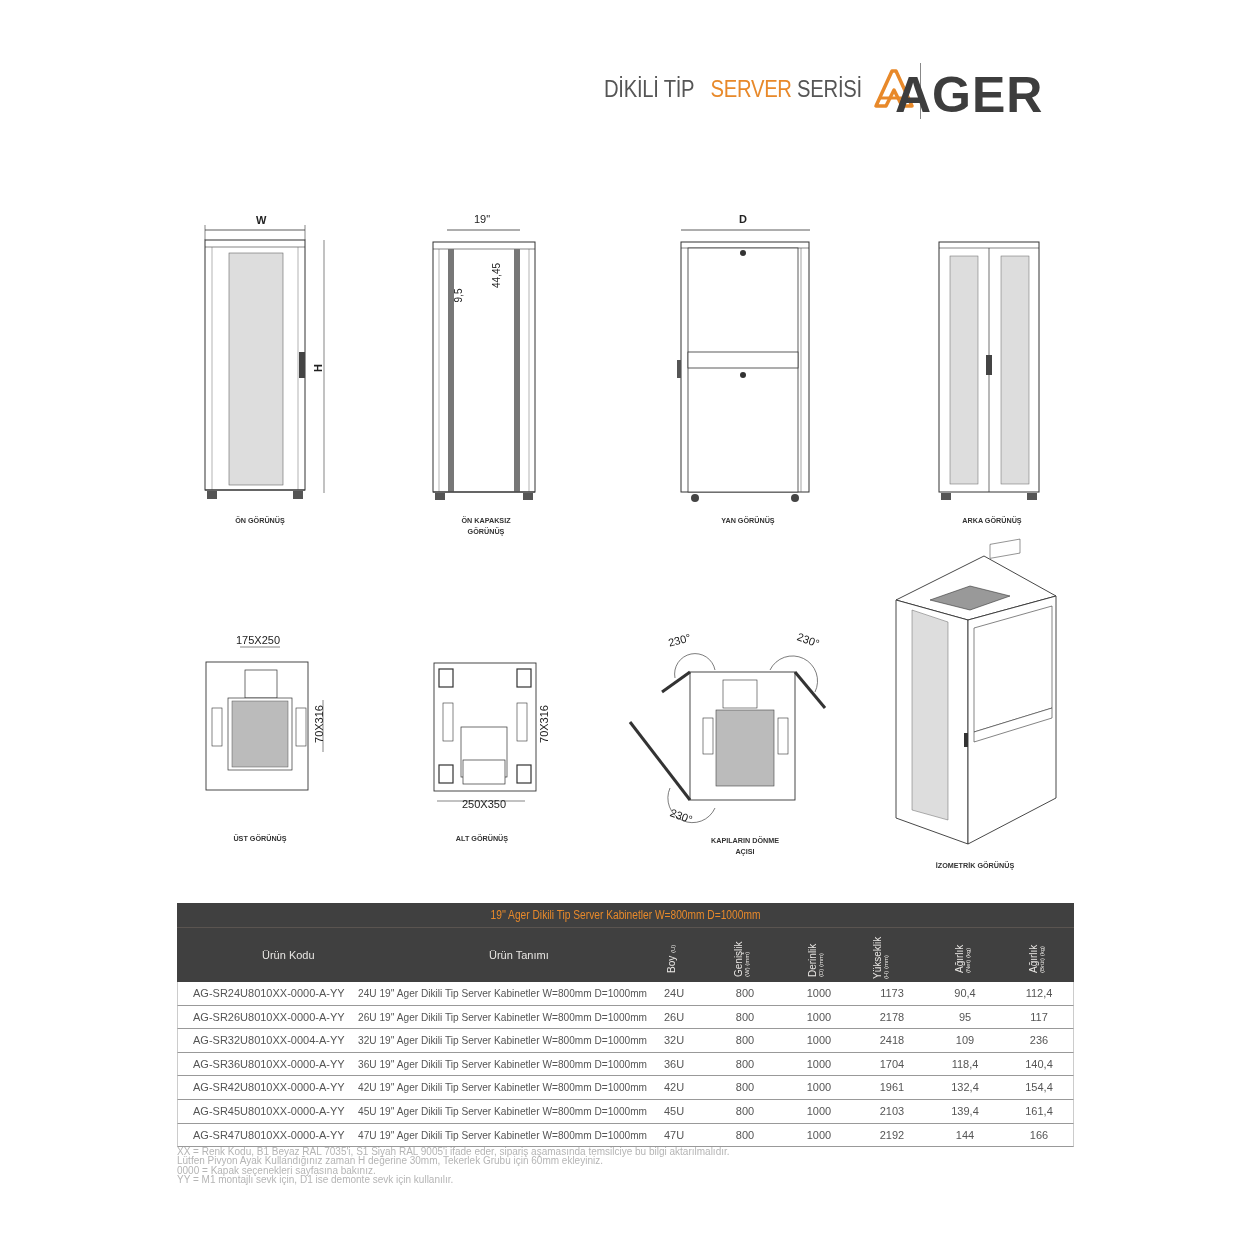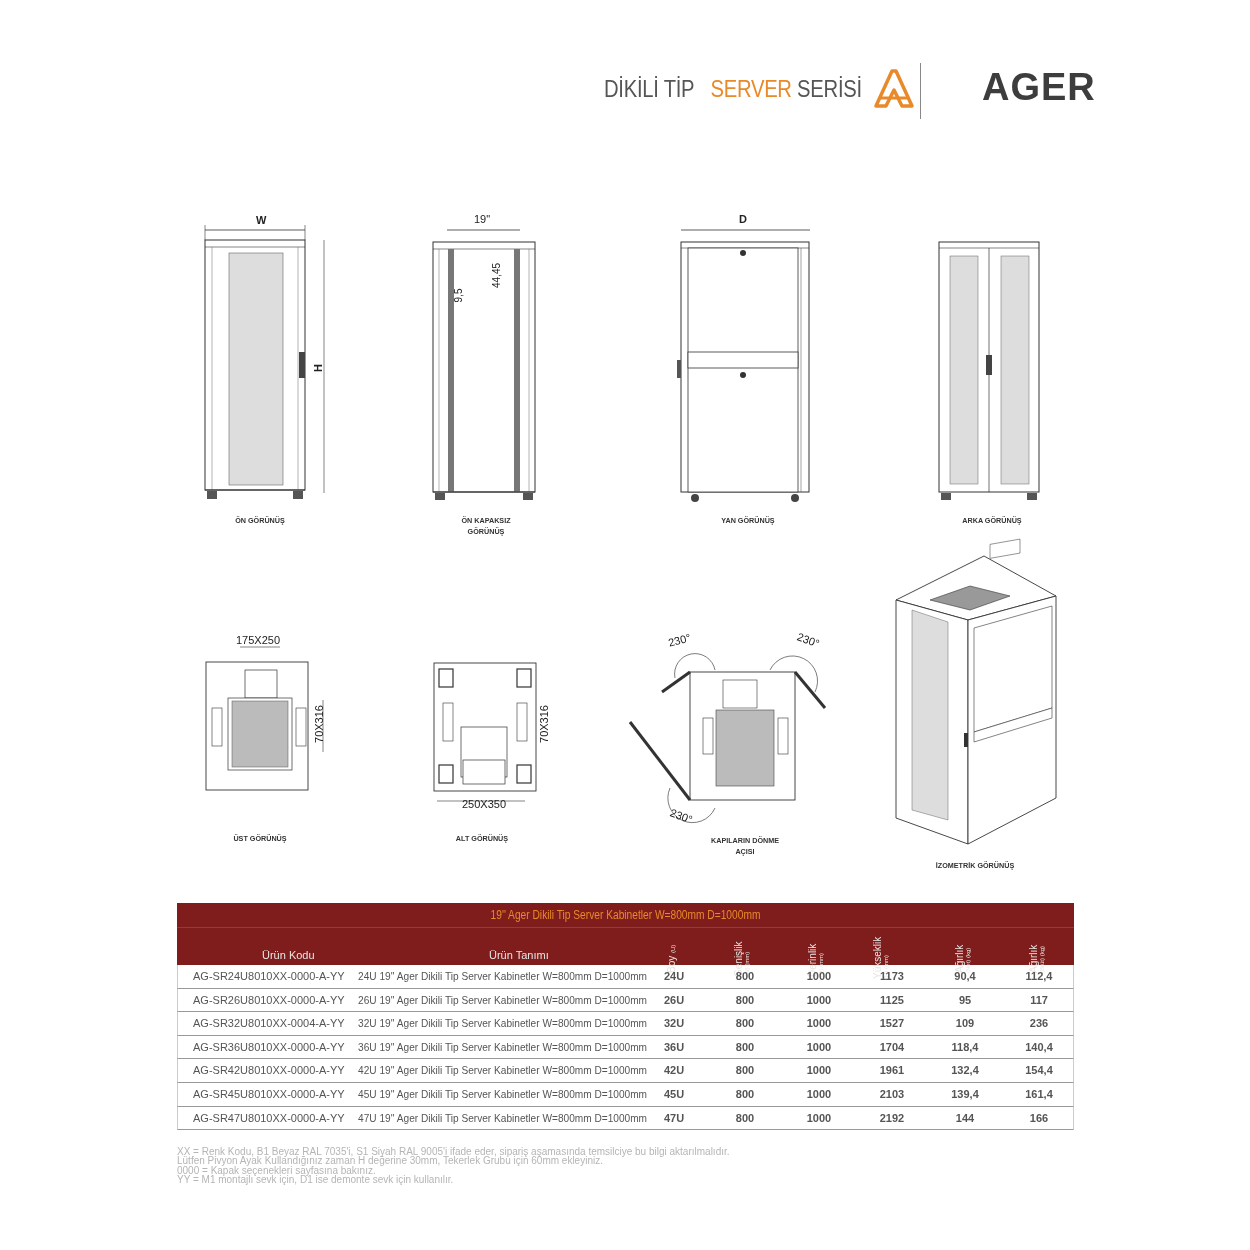--- a/index.html
+++ b/index.html
@@ -1,38 +1,38 @@
 <!DOCTYPE html>
 <html><head>
 <meta charset="utf-8">
 <style>
   html,body{margin:0;padding:0;background:#fff;}
   body{width:1250px;height:1250px;position:relative;overflow:hidden;font-family:"Liberation Sans",sans-serif;color:#555;}
   
   .hdr-title{position:absolute;left:604px;top:76px;font-size:23px;letter-spacing:-0.3px;color:#555;white-space:nowrap;transform:scaleX(0.88);transform-origin:left top;}
   .hdr-title .acc{color:#e8892a;}
-  .logo-text{position:absolute;left:982px;top:66px;font-size:38px;font-weight:bold;color:#3d3d3d;letter-spacing:1px;text-align:center;}
+  .logo-text{position:absolute;left:895px;top:66px;font-size:50px;font-weight:bold;color:#3d3d3d;letter-spacing:1px;text-align:center;}
   .logo-div{position:absolute;left:920px;top:63px;width:1px;height:56px;background:#888;}
   
   .lbl{position:absolute;font-size:8px;font-weight:bold;color:#333;text-align:center;line-height:11px;transform:scaleX(0.9);}
   .dim{position:absolute;font-size:11px;color:#222;font-weight:bold;}
   svg{position:absolute;overflow:visible;}
   
   .tbl{position:absolute;left:177px;top:903px;width:897px;}
-  .tbl-head{background:#7f1d1d;height:62px;position:relative;}
+  .tbl-head{background:#404040;height:79px;position:relative;}
   .tbl-caption{position:absolute;left:0;right:0;top:5px;text-align:center;color:#e8892a;font-size:12px;transform:scaleX(0.85);}
   .tbl-sep{position:absolute;left:0;right:0;top:24px;height:1px;background:#5a5450;}
   .th{position:absolute;color:#e8e6e3;font-size:11px;padding-left:27px;}
   .th-v{position:absolute;color:#e8e6e3;font-size:10px;transform:rotate(-90deg);transform-origin:left top;white-space:nowrap;line-height:10px;}
   .th-v small{font-size:6px;display:block;line-height:7px;}
   .row{position:relative;height:22.6px;border-bottom:1px solid #999;border-left:1px solid #ccc;border-right:1px solid #ccc;font-size:11px;color:#555;}
   .row span{position:absolute;top:5px;white-space:nowrap;}
   .c-code{left:15px;}
   .c-desc{left:180px;transform:scaleX(0.92);transform-origin:left;}
-  .c-n{text-align:center;width:60px;font-weight:bold;}
+  .c-n{text-align:center;width:60px;}
   .notes{position:absolute;left:177px;top:1147px;font-size:10px;line-height:9.3px;color:#b5b5b5;}
 </style>
 </head>
 <body>
 
 <div class="hdr-title">
   <span>DİKİLİ TİP</span>&nbsp;&nbsp;
   <span class="acc">SERVER</span>
   <span>SERİSİ</span>
 </div>
@@ -197,31 +197,31 @@
       <span class="c-n" style="left:684px">1173</span>
     <span class="c-n" style="left:757px">90,4</span>
       <span class="c-n" style="left:831px">112,4</span>
   </div>
   <div class="row">
     <span class="c-code">AG-SR26U8010XX-0000-A-YY</span>
       <span class="c-desc">26U 19'' Ager Dikili Tip Server Kabinetler W=800mm D=1000mm</span>
     <span class="c-n" style="left:466px">26U</span>
       <span class="c-n" style="left:537px">800</span>
     <span class="c-n" style="left:611px">1000</span>
-      <span class="c-n" style="left:684px">1125</span>
+      <span class="c-n" style="left:684px">2178</span>
     <span class="c-n" style="left:757px">95</span>
       <span class="c-n" style="left:831px">117</span>
   </div>
   <div class="row">
     <span class="c-code">AG-SR32U8010XX-0004-A-YY</span>
       <span class="c-desc">32U 19'' Ager Dikili Tip Server Kabinetler W=800mm D=1000mm</span>
     <span class="c-n" style="left:466px">32U</span>
       <span class="c-n" style="left:537px">800</span>
     <span class="c-n" style="left:611px">1000</span>
-      <span class="c-n" style="left:684px">1527</span>
+      <span class="c-n" style="left:684px">2418</span>
     <span class="c-n" style="left:757px">109</span>
       <span class="c-n" style="left:831px">236</span>
   </div>
   <div class="row">
     <span class="c-code">AG-SR36U8010XX-0000-A-YY</span>
       <span class="c-desc">36U 19'' Ager Dikili Tip Server Kabinetler W=800mm D=1000mm</span>
     <span class="c-n" style="left:466px">36U</span>
       <span class="c-n" style="left:537px">800</span>
     <span class="c-n" style="left:611px">1000</span>
       <span class="c-n" style="left:684px">1704</span>

